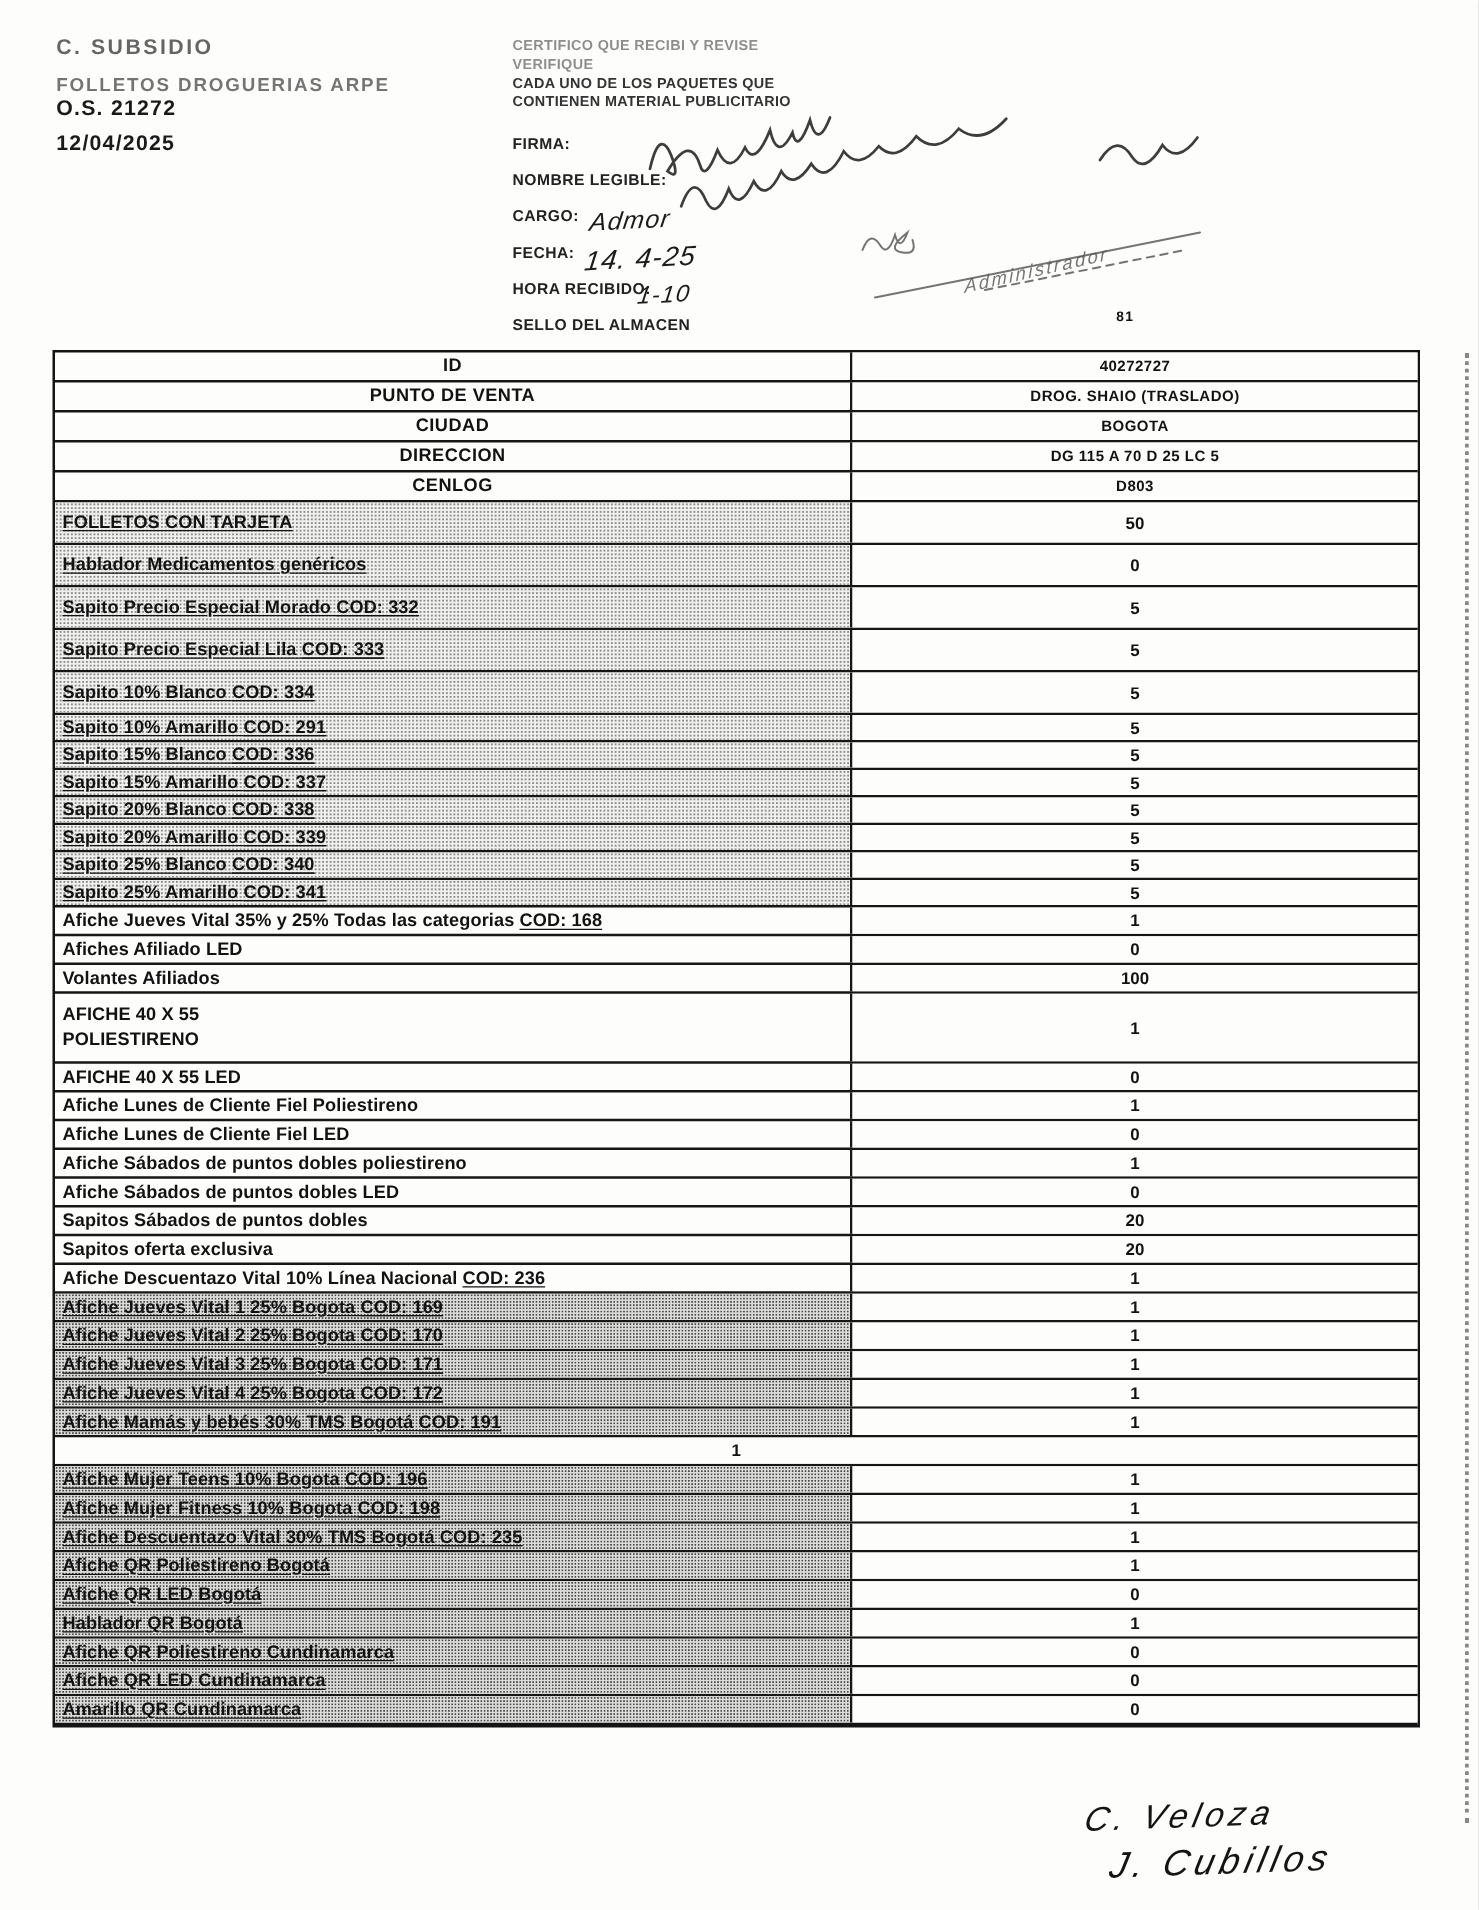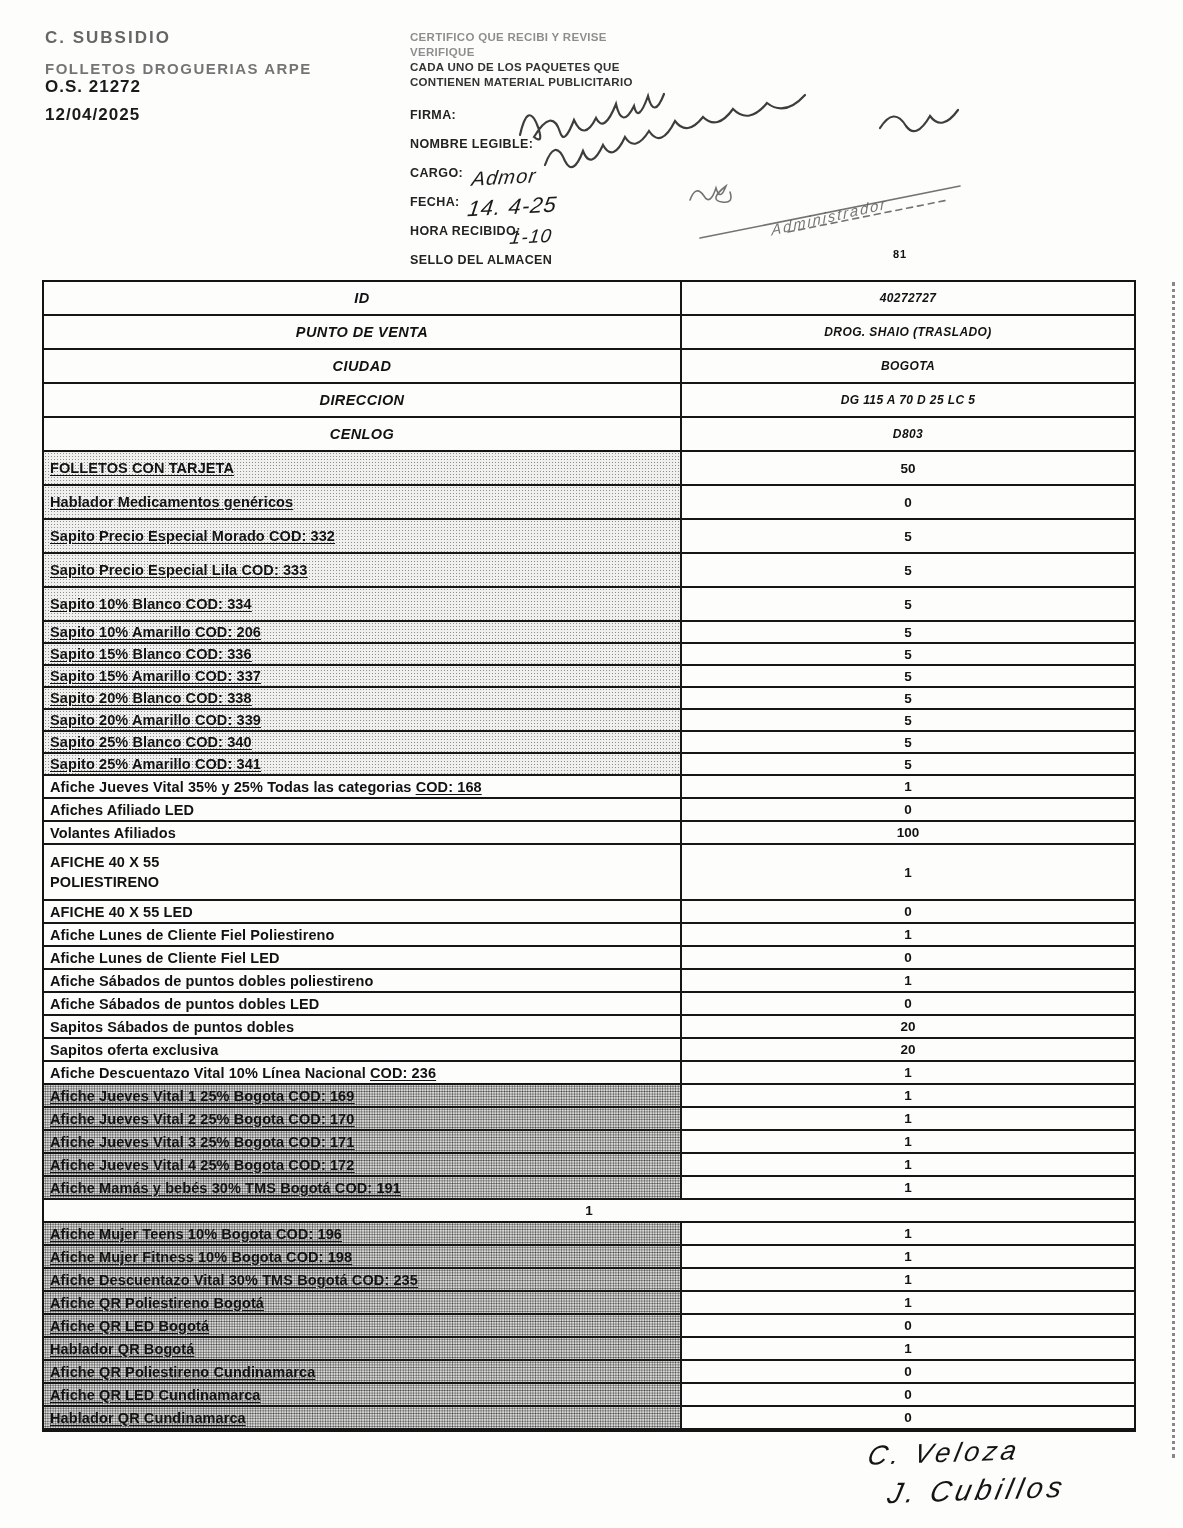--- a/index.html
+++ b/index.html
@@ -29,21 +29,21 @@
   .scrawl-svg{position:absolute;left:0;top:0;pointer-events:none;}
   .stamp-text{position:absolute;left:770px;top:208px;font-size:15px;font-style:italic;color:#555;
         transform:rotate(-13deg) skewX(-12deg);letter-spacing:2px;opacity:.8;}
   
   .tbl{position:absolute;left:42px;top:280px;width:1094px;border:2.5px solid #141414;box-sizing:border-box;}
   .row{display:flex;box-sizing:border-box;border-bottom:2px solid #161616;}
   .row:last-child{border-bottom:2.5px solid #141414;}
   .cell-l{width:638px;box-sizing:border-box;border-right:2px solid #161616;display:flex;align-items:center;}
   .cell-r{flex:1;display:flex;align-items:center;justify-content:center;box-sizing:border-box;background:#fdfdfc;}
   .info .cell-l{justify-content:center;}
-  .info{height:34px;font-style:italic;}
+  .info{height:24px;}
   .info .ilabel{font-size:14.5px;font-weight:700;letter-spacing:.4px;}
   .info .ivalue{font-size:12px;font-weight:700;letter-spacing:.4px;text-align:right;}
   .item .cell-l{padding-left:6px;justify-content:flex-start;}
   .iname{font-size:14.5px;font-weight:600;letter-spacing:.1px;white-space:nowrap;}
   .iname .cod{text-decoration:underline;text-underline-offset:2px;font-weight:700;}
   .qty{font-size:13.5px;font-weight:700;}
   .h-tall{height:34px;}
   .h-sm{height:22px;}
   .h-md{height:23px;}
   .h-2x{height:56px;}
@@ -187,21 +187,21 @@
         <div class="row item h-tall">
           <div class="cell-l shade-light">
             <span class="iname">Sapito 10% Blanco <span class="cod">COD: 334</span></span>
           </div>
           <div class="cell-r">
             <span class="qty">5</span>
           </div>
         </div>
         <div class="row item h-sm">
           <div class="cell-l shade-light">
-            <span class="iname">Sapito 10% Amarillo <span class="cod">COD: 206</span></span>
+            <span class="iname">Sapito 10% Amarillo <span class="cod">COD: 291</span></span>
           </div>
           <div class="cell-r">
             <span class="qty">5</span>
           </div>
         </div>
         <div class="row item h-sm">
           <div class="cell-l shade-light">
             <span class="iname">Sapito 15% Blanco <span class="cod">COD: 336</span></span>
           </div>
           <div class="cell-r">
@@ -451,21 +451,21 @@
         <div class="row item h-md">
           <div class="cell-l shade-dark">
             <span class="iname">Afiche QR LED Cundinamarca</span>
           </div>
           <div class="cell-r">
             <span class="qty">0</span>
           </div>
         </div>
         <div class="row item h-md">
           <div class="cell-l shade-dark">
-            <span class="iname">Hablador QR Cundinamarca</span>
+            <span class="iname">Amarillo QR Cundinamarca</span>
           </div>
           <div class="cell-r">
             <span class="qty">0</span>
           </div>
         </div>
       </div>
   </div>
   <div class="margin-dots"></div>
 
   <div class="sig-bottom sig-1">C. Veloza</div>

